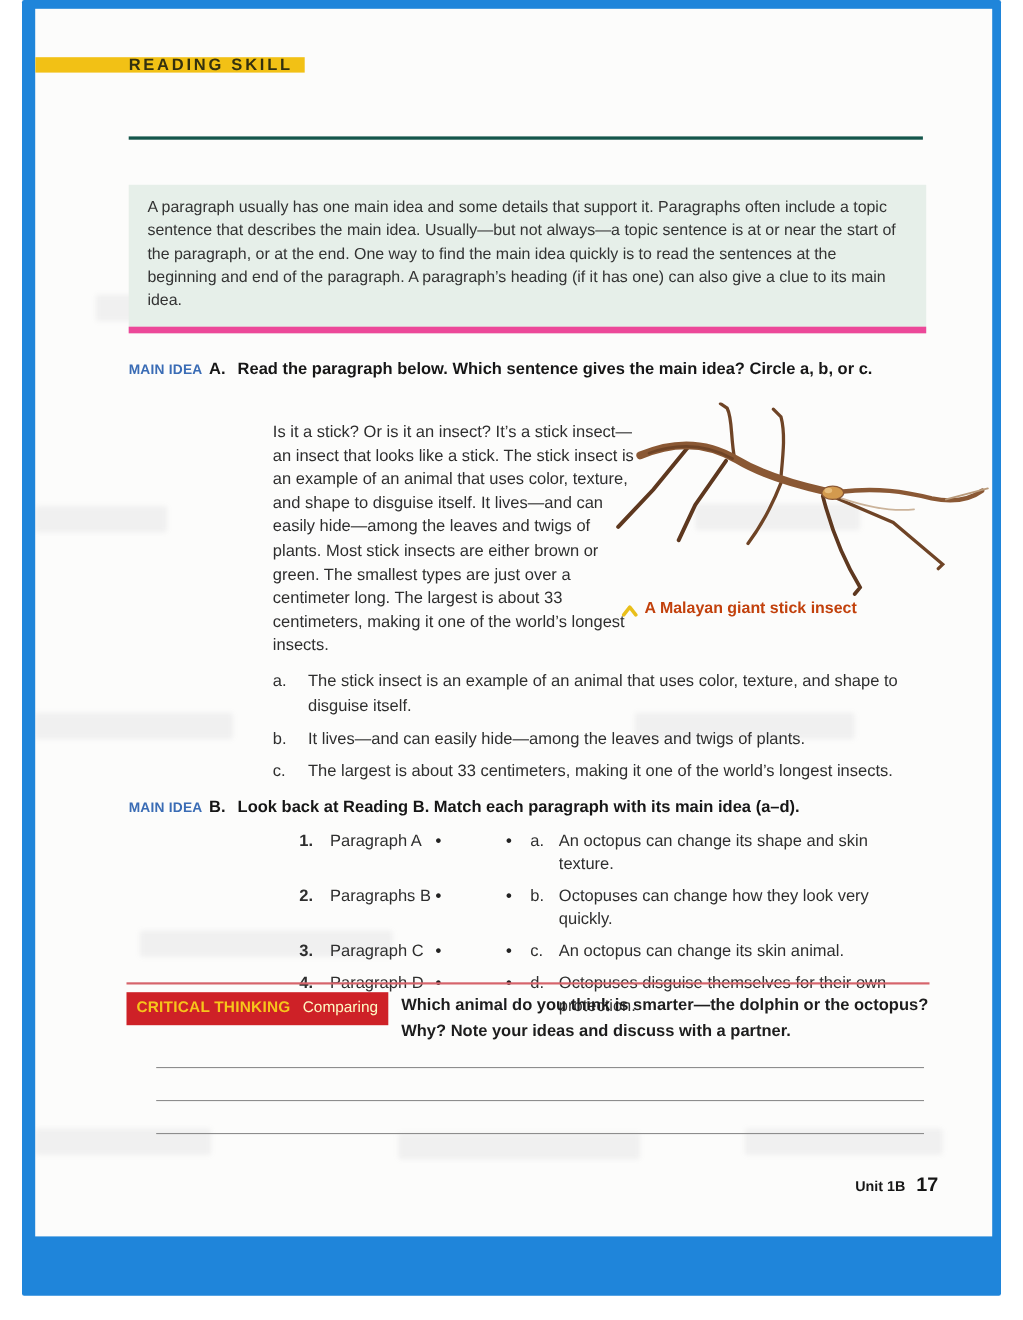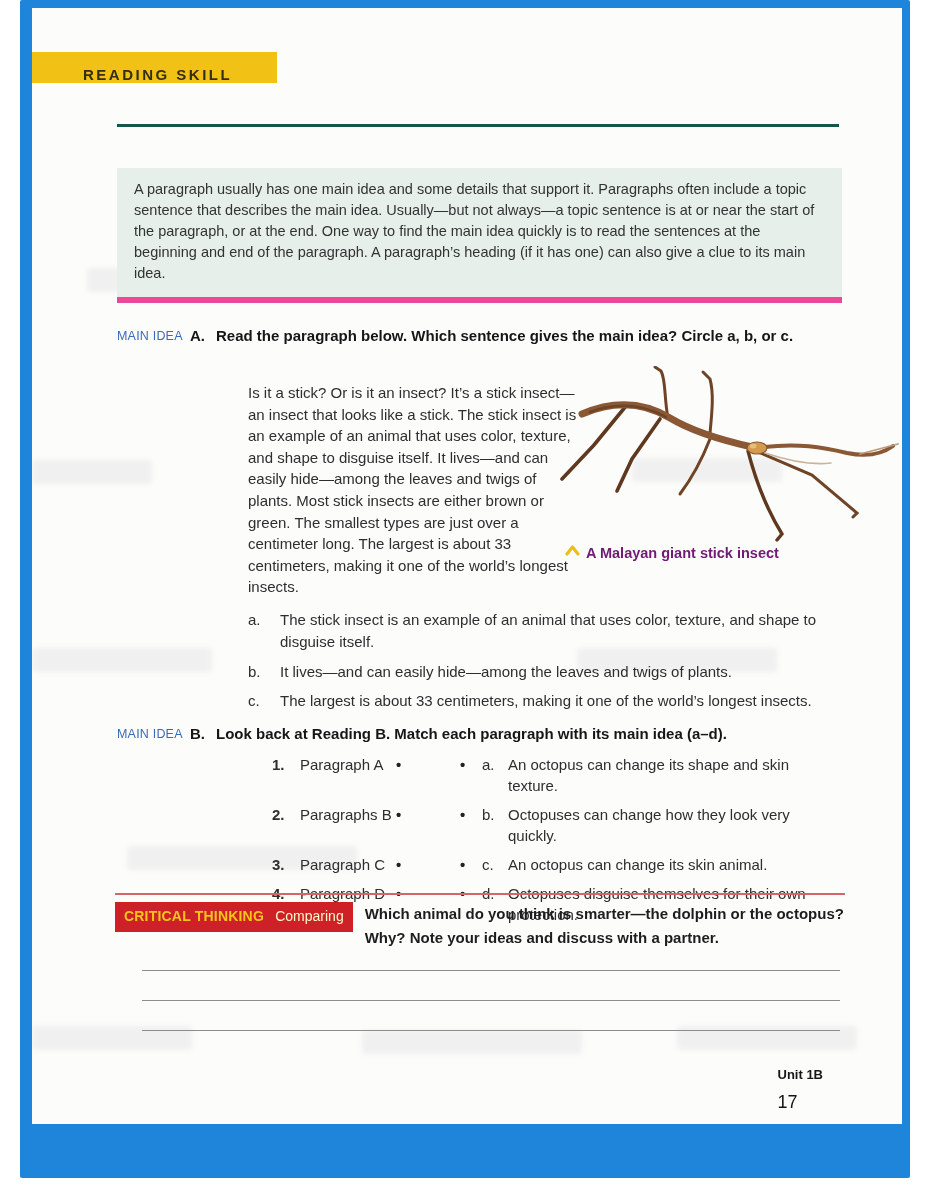--- a/index.html
+++ b/index.html
@@ -9,44 +9,44 @@
     -webkit-font-smoothing:antialiased;color:#222;
   }
   
   .frame{position:absolute;left:20px;top:0;width:890px;height:1178px;background:#1f85da;border-radius:2px;}
   .page{position:absolute;left:12px;top:8px;width:870px;height:1116px;background:#fcfcfb;overflow:hidden;}
 
   
   .wm{position:absolute;height:24px;background:rgba(120,122,128,0.09);filter:blur(2.5px);border-radius:3px;}
 
   
-  .skill-banner{position:absolute;left:0;top:44px;width:245px;height:31px;background:#f2c115;
-    display:flex;align-items:flex-end;padding-left:51px;box-sizing:border-box;}
+  .skill-banner{position:absolute;left:0;top:44px;width:245px;height:14px;background:#f2c115;
+    display:flex;align-items:center;padding-left:85px;box-sizing:border-box;}
   .skill-banner span{font-size:15px;font-weight:bold;letter-spacing:2.5px;color:#33300f;}
 
   
   .rule-top{position:absolute;left:85px;top:116px;width:722px;height:3px;background:#14564b;}
   .page-title{position:absolute;left:85px;top:127px;font-size:20px;font-weight:bold;color:#175d51;margin:0;}
   .intro-box{position:absolute;left:85px;top:160px;width:725px;background:#e6efe9;
     border-bottom:6px solid #ec4899;padding:11px 17px 13px;box-sizing:border-box;
     font-size:14.5px;line-height:1.45;color:#333;}
 
   
-  .mi-label{position:absolute;font-size:12.5px;font-weight:normal;color:#3a6cb5;letter-spacing:0.2px;}
+  .mi-label{position:absolute;font-size:12.5px;font-weight:bold;color:#3a6cb5;letter-spacing:0.2px;}
   .ex-head{position:absolute;left:158px;display:flex;font-size:15px;font-weight:bold;color:#161616;line-height:1.45;}
   .ex-head .letter{width:26px;flex:0 0 26px;}
   .ex-head .txt{width:606px;}
 
   
   .passage{position:absolute;left:216px;top:374px;width:334px;font-size:15px;line-height:1.44;color:#2e2e2e;}
 
   
   .insect{position:absolute;left:528px;top:358px;}
-  .caption{position:absolute;left:533px;top:537px;display:flex;align-items:flex-start;gap:6px;
-    font-size:14.5px;font-weight:bold;color:#701a75;}
+  .caption{position:absolute;left:533px;top:537px;display:flex;align-items:flex-end;gap:6px;
+    font-size:14.5px;font-weight:bold;color:#c2410c;}
 
   
   .options{position:absolute;left:216px;top:601px;width:600px;font-size:15px;line-height:1.45;color:#2e2e2e;}
   .opt-row{display:flex;margin-bottom:8px;}
   .opt-row .letter{width:32px;flex:0 0 32px;}
   .opt-row .txt{width:554px;}
 
   
   .match{position:absolute;left:240px;top:746px;font-size:15px;color:#2e2e2e;line-height:21px;}
   .m-row{display:flex;align-items:flex-start;margin-bottom:8px;}
@@ -62,23 +62,23 @@
   .ct-block{position:absolute;left:83px;top:894px;width:729px;padding-left:27px;box-sizing:border-box;
     font-size:15px;font-weight:bold;color:#1d1d1d;line-height:1.6;}
   .ct-badge{float:left;margin-left:-27px;margin-right:12px;background:#ce2127;
     padding:2px 9px 4px;white-space:nowrap;}
   .ct-badge .main{color:#f6c51b;font-weight:bold;font-size:14px;letter-spacing:0.2px;}
   .ct-badge .sub{color:#fef9c3;font-weight:normal;font-size:14px;margin-left:7px;}
 
   .answer-line{position:absolute;left:110px;width:698px;height:0;border-top:1.6px solid #8d8d8d;}
 
   
-  .footer{position:absolute;right:79px;top:1059px;display:flex;align-items:baseline;gap:10px;flex-direction:column;}
+  .footer{position:absolute;right:49px;top:1059px;display:flex;align-items:baseline;gap:10px;}
   .f-unit{font-size:13px;font-weight:bold;color:#161616;}
-  .f-num{font-size:18px;font-weight:normal;color:#161616;}
+  .f-num{font-size:18px;font-weight:bold;color:#161616;}
 </style>
 </head>
 <body>
 
 <div class="frame">
   <div class="page">
 
     <div class="wm" style="left:55px;top:260px;width:170px;"></div>
     <div class="wm" style="left:0;top:452px;width:120px;"></div>
     <div class="wm" style="left:600px;top:450px;width:150px;"></div>

